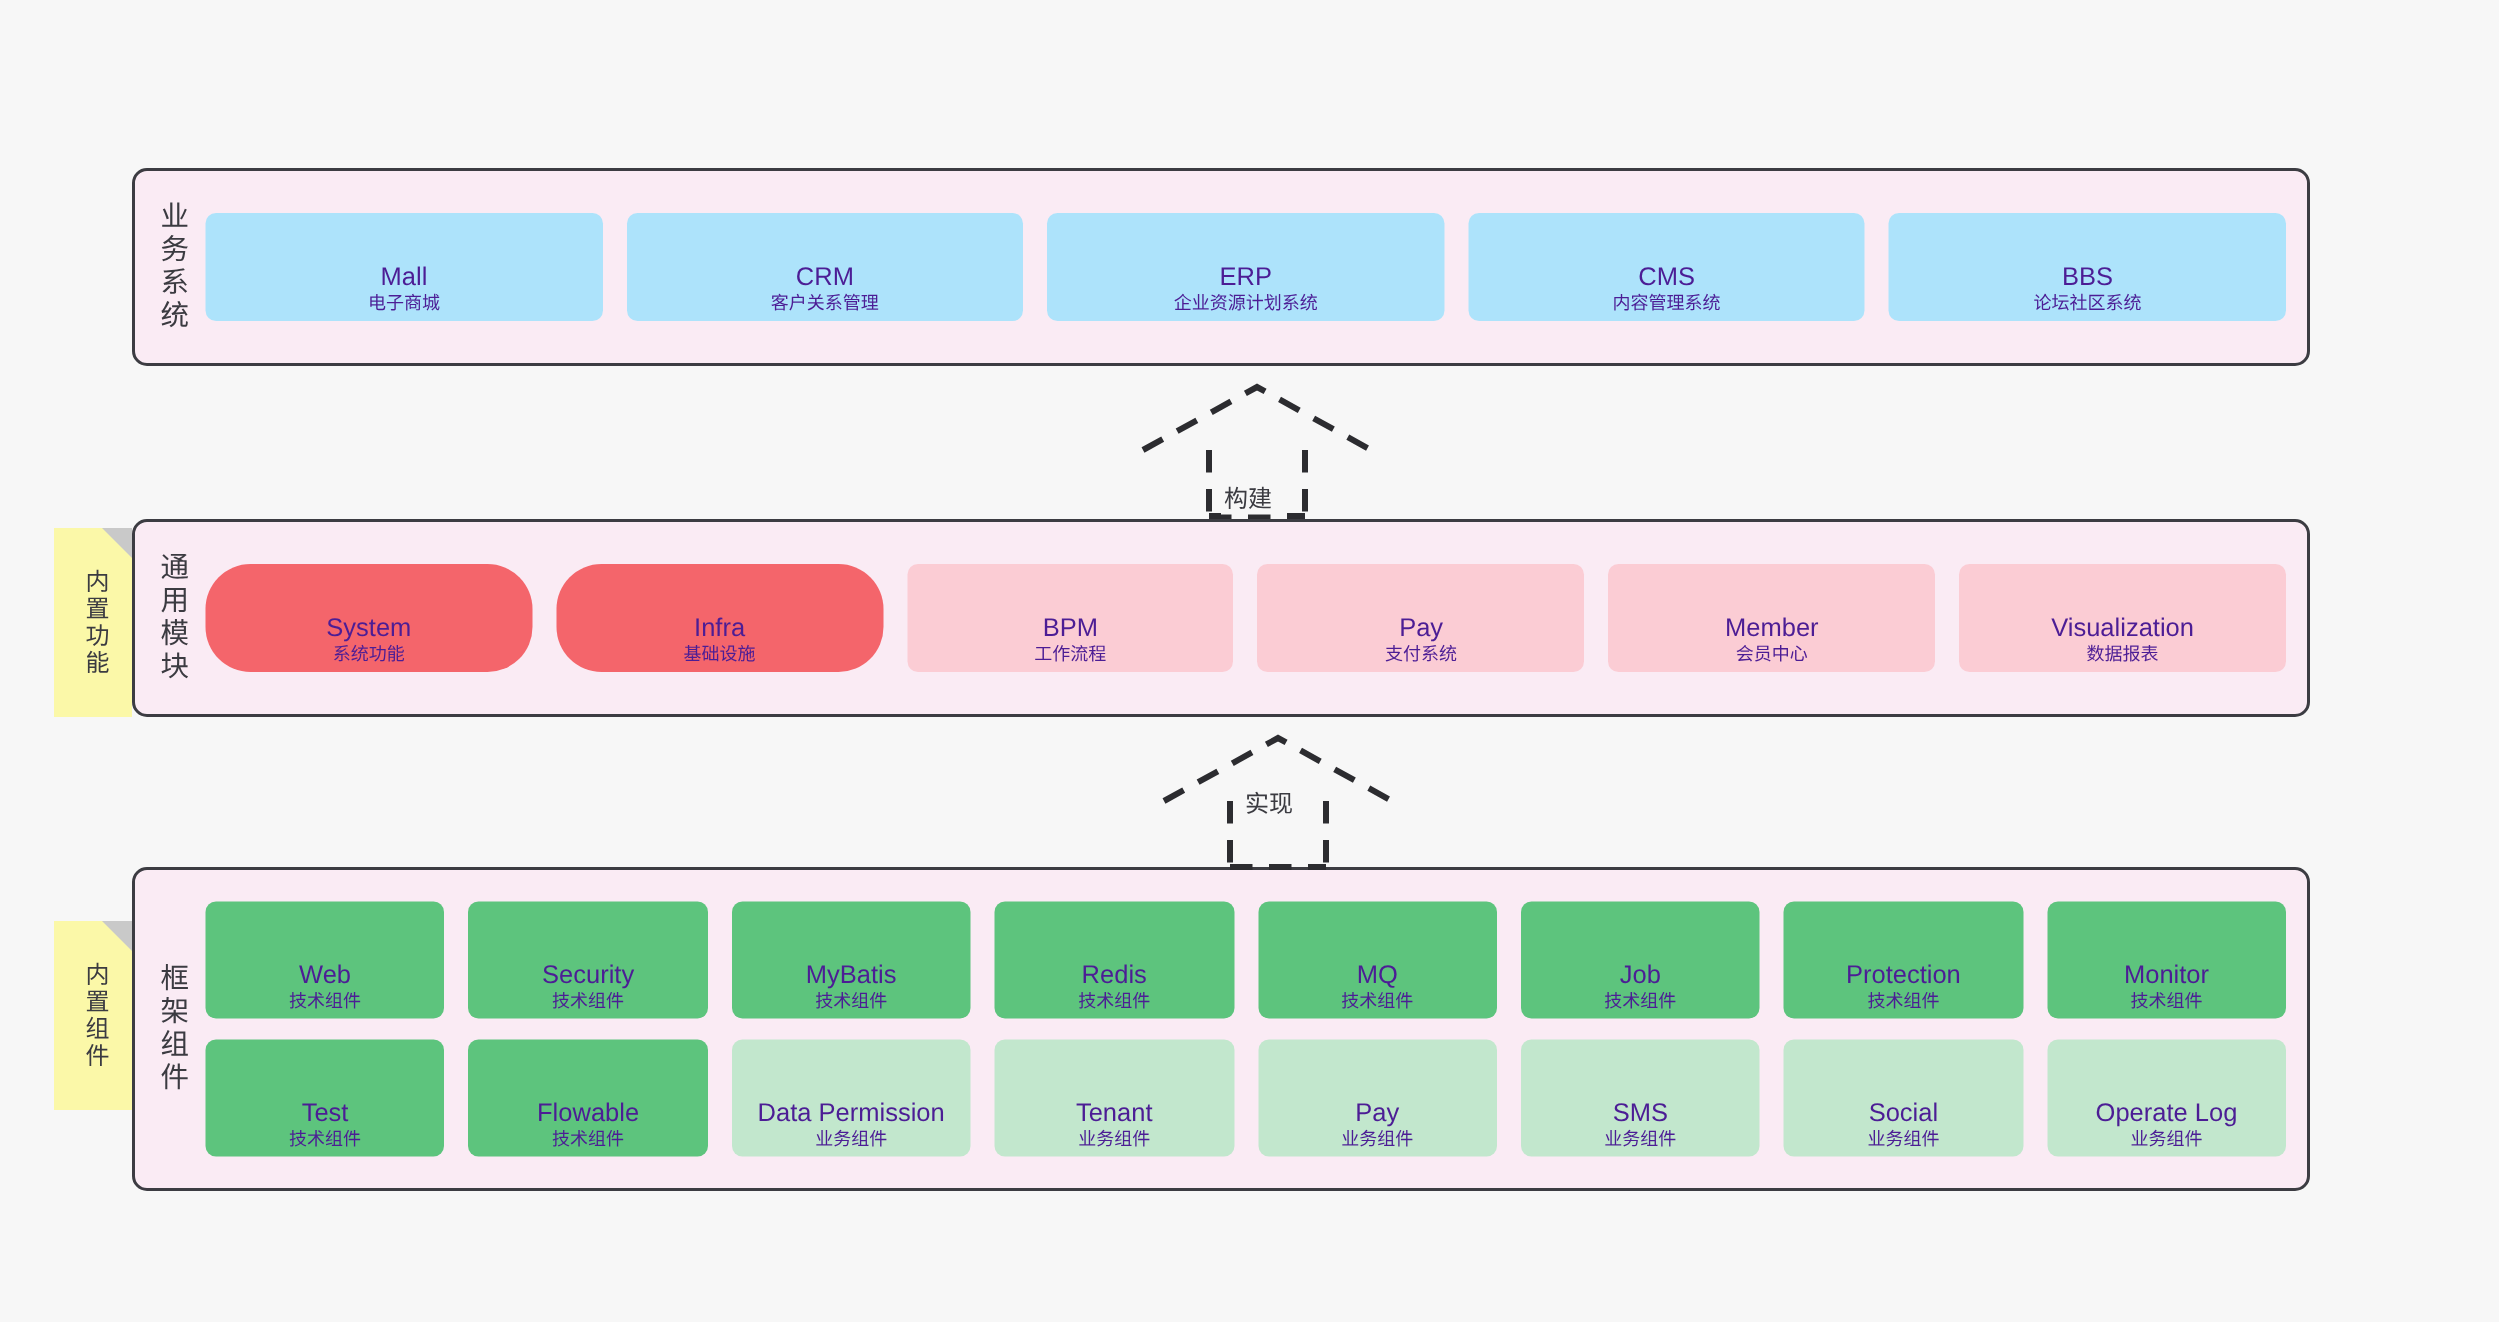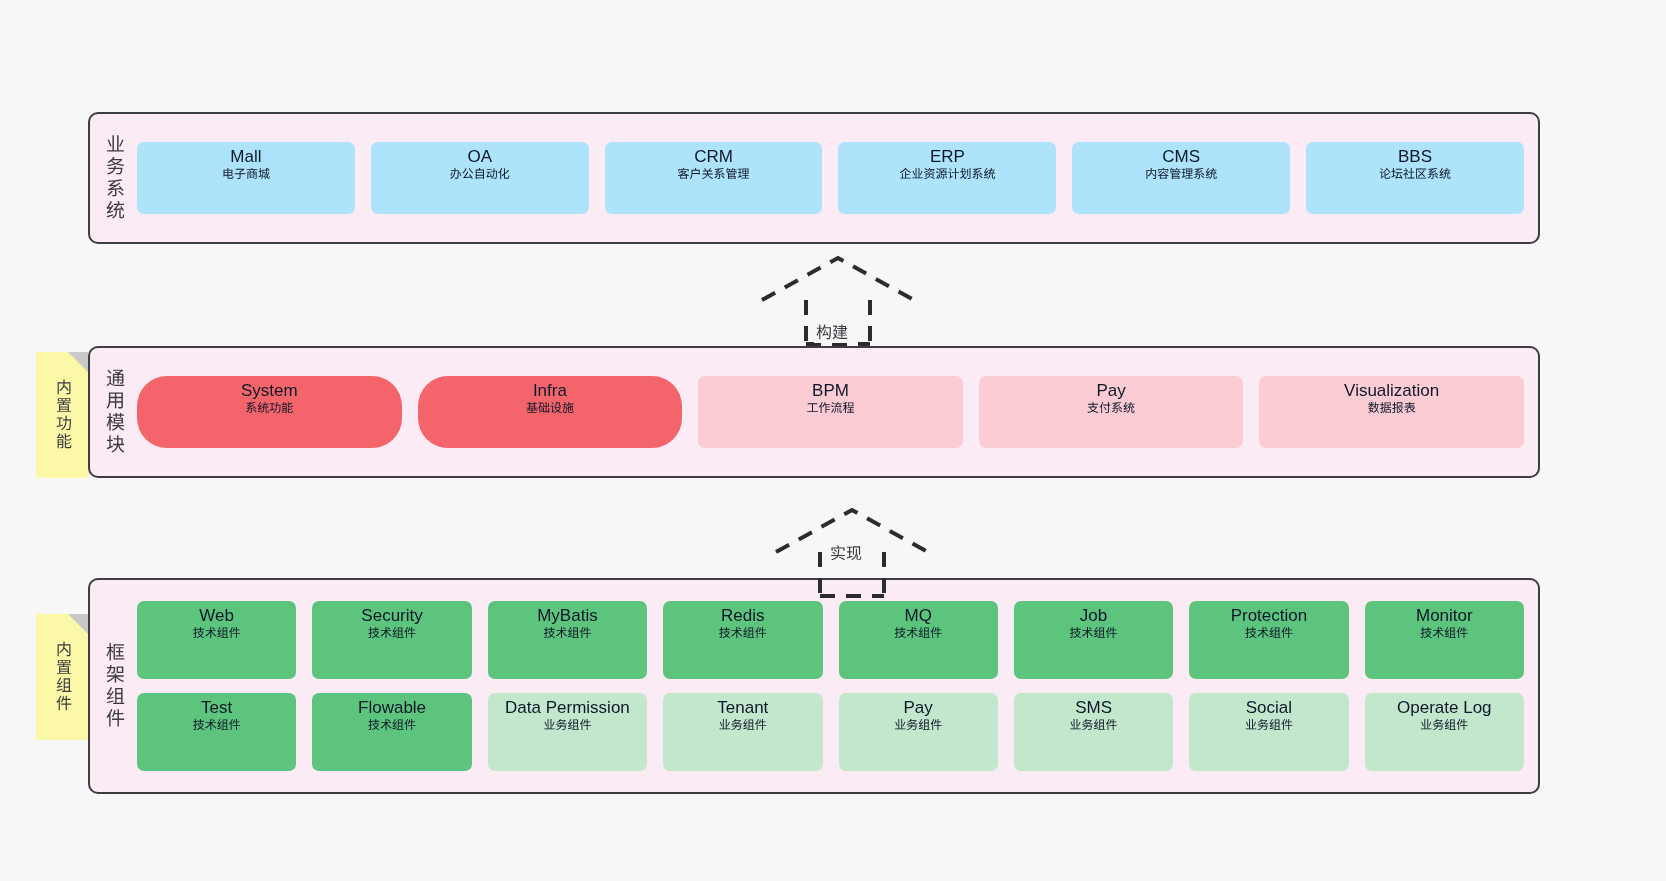--- a/index.html
+++ b/index.html
@@ -66,26 +66,26 @@
     justify-content: space-between;
   }
 
   
   .card {
     flex: 1 1 0;
     border-radius: 7px;
     display: flex;
     flex-direction: column;
     align-items: center;
-    justify-content: flex-start;
+    justify-content: flex-end;
     text-align: center;
     line-height: 1.25;
     box-sizing: border-box;
     padding: 4px 6px;
-    color: #0f172a;
+    color: #4c1d95;
   }
   .card .name {
     font-size: 17px;
     white-space: pre-line;
   }
   .card .sub {
     font-size: 12px;
   }
 
   
@@ -148,39 +148,35 @@
     position: absolute;
     font-size: 16px;
     color: #3b3b41;
     background: #f7f7f7;
     padding: 0 2px;
     user-select: none;
     white-space: nowrap;
   }
   #connector-build { left: 748px; top: 248px; width: 180px; height: 100px; }
   #connector-build .connector-label { left: 66px; top: 40px; margin-top: 31px; }
-  #connector-impl  { left: 762px; top: 500px; width: 180px; height: 100px; }
+  #connector-impl  { left: 762px; top: 482px; width: 180px; height: 100px; }
   #connector-impl  .connector-label { left: 66px; top: 40px; }
 </style>
 </head>
 <body>
 
 <div class="canvas">
 
   <div class="layer" id="layer-business">
     <div class="layer-title">业务系统</div>
     <div class="layer-body">
       <div class="row">
         <div class="card c-blue">
           <span class="name">Mall</span>
           <span class="sub">电子商城</span>
-        </div>
-        <div class="card c-blue">
-          <span class="name">OA</span>
-          <span class="sub">办公自动化</span>
         </div>
         <div class="card c-blue">
           <span class="name">CRM</span>
           <span class="sub">客户关系管理</span>
         </div>
         <div class="card c-blue">
           <span class="name">ERP</span>
           <span class="sub">企业资源计划系统</span>
         </div>
         <div class="card c-blue">
@@ -222,20 +218,24 @@
         </div>
         <div class="card c-red-light">
           <span class="name">BPM</span>
           <span class="sub">工作流程</span>
         </div>
         <div class="card c-red-light">
           <span class="name">Pay</span>
           <span class="sub">支付系统</span>
         </div>
         <div class="card c-red-light">
+          <span class="name">Member</span>
+          <span class="sub">会员中心</span>
+        </div>
+        <div class="card c-red-light">
           <span class="name">Visualization</span>
           <span class="sub">数据报表</span>
         </div>
       </div>
     </div>
   </div>
 
   <div class="connector" id="connector-impl">
     <svg width="180" height="100" viewBox="0 0 180 100">
       <polyline points="14,52 90,10 166,52" fill="none" stroke="#2c2c30" stroke-width="4" stroke-dasharray="15,11" stroke-linecap="butt"></polyline>

